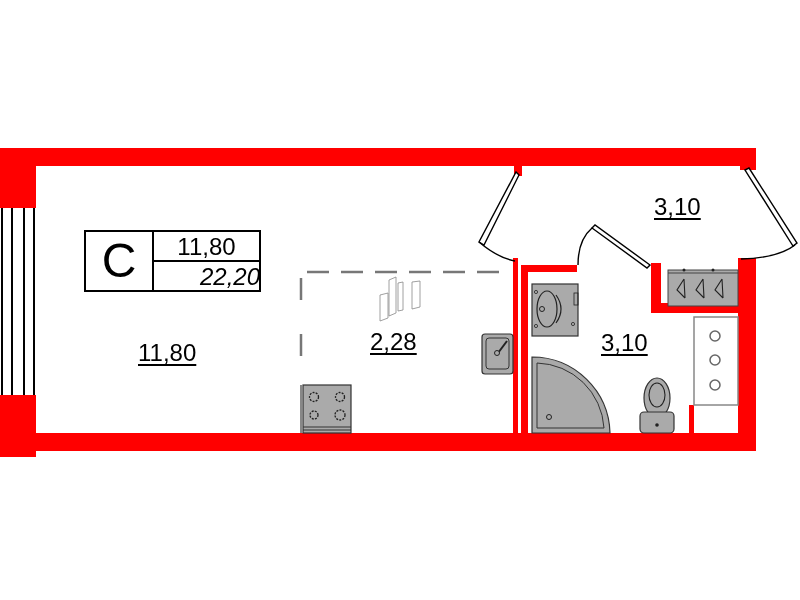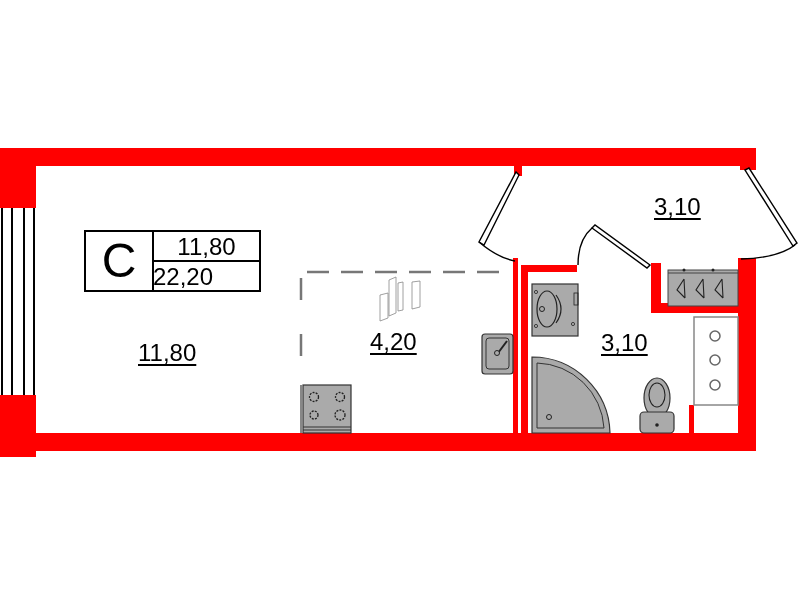--- a/index.html
+++ b/index.html
@@ -131,18 +131,18 @@
 
   <g>
     <rect x="85" y="231" width="175" height="60" fill="#fff" stroke="#000" stroke-width="2"></rect>
     <line x1="153" y1="231" x2="153" y2="291" stroke="#000" stroke-width="2"></line>
     <line x1="153" y1="261" x2="260" y2="261" stroke="#000" stroke-width="2"></line>
   </g>
 </svg>
 
 <div style="position:absolute;left:85px;top:231px;width:68px;height:60px;line-height:60px;text-align:center;font-size:48px;color:#000;">C</div>
 <div style="position:absolute;left:153px;top:231px;width:107px;height:30px;line-height:31px;text-align:center;font-size:24px;color:#000;">11,80</div>
-<div style="position:absolute;left:153px;top:261px;width:107px;height:18px;line-height:31px;text-align:left;font-size:24px;color:#000;">22,20</div>
+<div style="position:absolute;left:153px;top:261px;width:107px;height:18px;line-height:31px;text-align:right;font-size:24px;color:#000;font-style:italic;">22,20</div>
 
 <div style="position:absolute;left:138px;top:339px;font-size:24px;color:#000;text-decoration:underline;text-underline-offset:3px;">11,80</div>
-<div style="position:absolute;left:370px;top:328px;font-size:24px;color:#000;text-decoration:underline;text-underline-offset:3px;">4,20</div>
+<div style="position:absolute;left:370px;top:328px;font-size:24px;color:#000;text-decoration:underline;text-underline-offset:3px;">2,28</div>
 <div style="position:absolute;left:654px;top:193px;font-size:24px;color:#000;text-decoration:underline;text-underline-offset:3px;">3,10</div>
 <div style="position:absolute;left:601px;top:329px;font-size:24px;color:#000;text-decoration:underline;text-underline-offset:3px;">3,10</div>
 
 </body></html>

